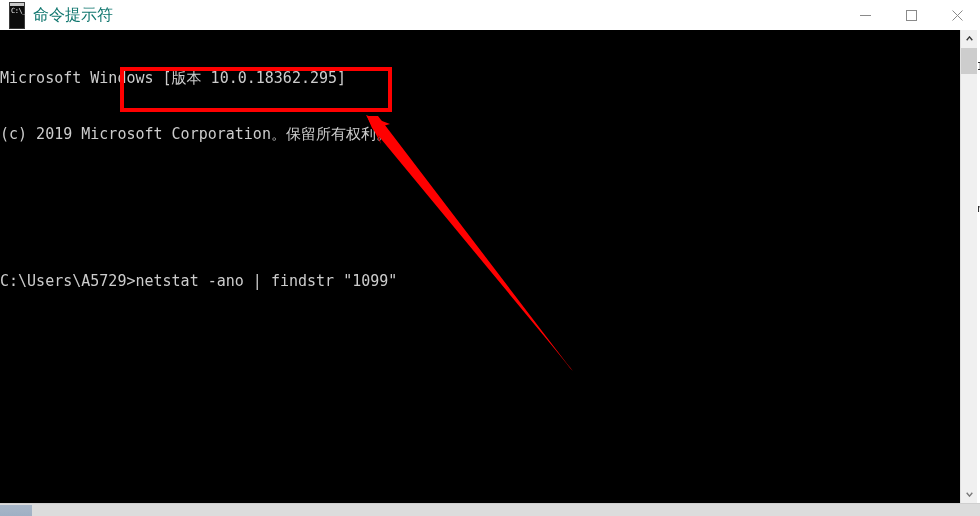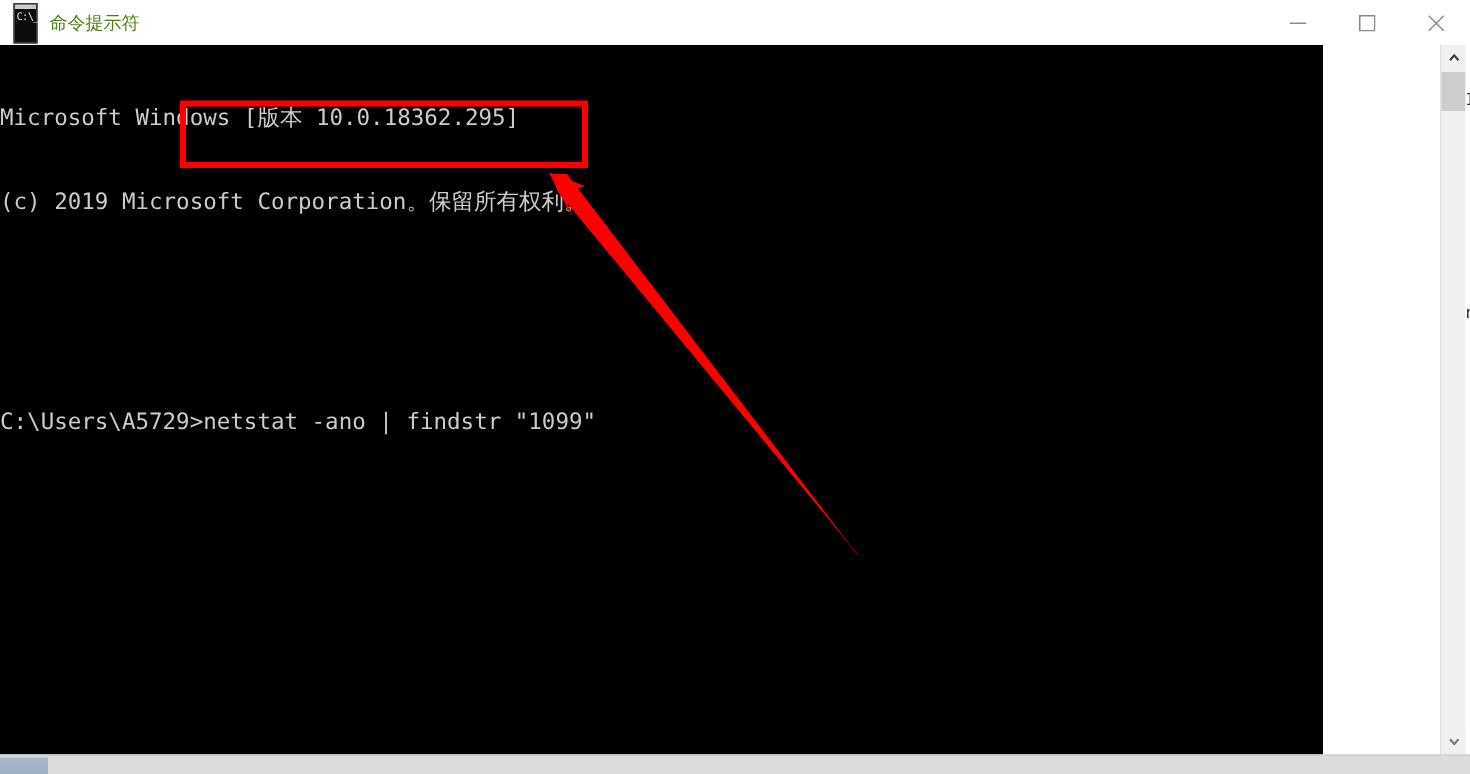--- a/index.html
+++ b/index.html
@@ -56,22 +56,22 @@
     left: 1px;
     top: 3px;
     font-family: "DejaVu Sans Mono", monospace;
     font-size: 7px;
     line-height: 10px;
     color: #e8e8e8;
     letter-spacing: -0.5px;
     white-space: nowrap;
   }
   .title-text {
-    font-size: 12px;
-    color: #4d7c0f;
+    font-size: 16px;
+    color: #0f766e;
     font-family: "DejaVu Sans", "Liberation Sans", sans-serif;
     white-space: nowrap;
     line-height: 30px;
   }
   .win-controls {
     position: absolute;
     right: 0; top: 0;
     height: 30px;
     display: flex;
   }
@@ -85,24 +85,25 @@
     border: none;
     padding: 0;
   }
   .win-btn svg { display: block; }
 
   
   .console {
     position: absolute;
     left: 0;
     top: 30px;
-    width: 882px;
+    width: 958px;
     height: 473px;
     background: #000000;
     overflow: hidden;
+    padding-left: 12px;
   }
   .console-text {
     position: absolute;
     left: 0;
     top: 2px;
     font-family: "DejaVu Sans Mono", "Liberation Mono", monospace;
     font-size: 15px;
     line-height: 18.5px;
     color: #cccccc;
     white-space: pre;

